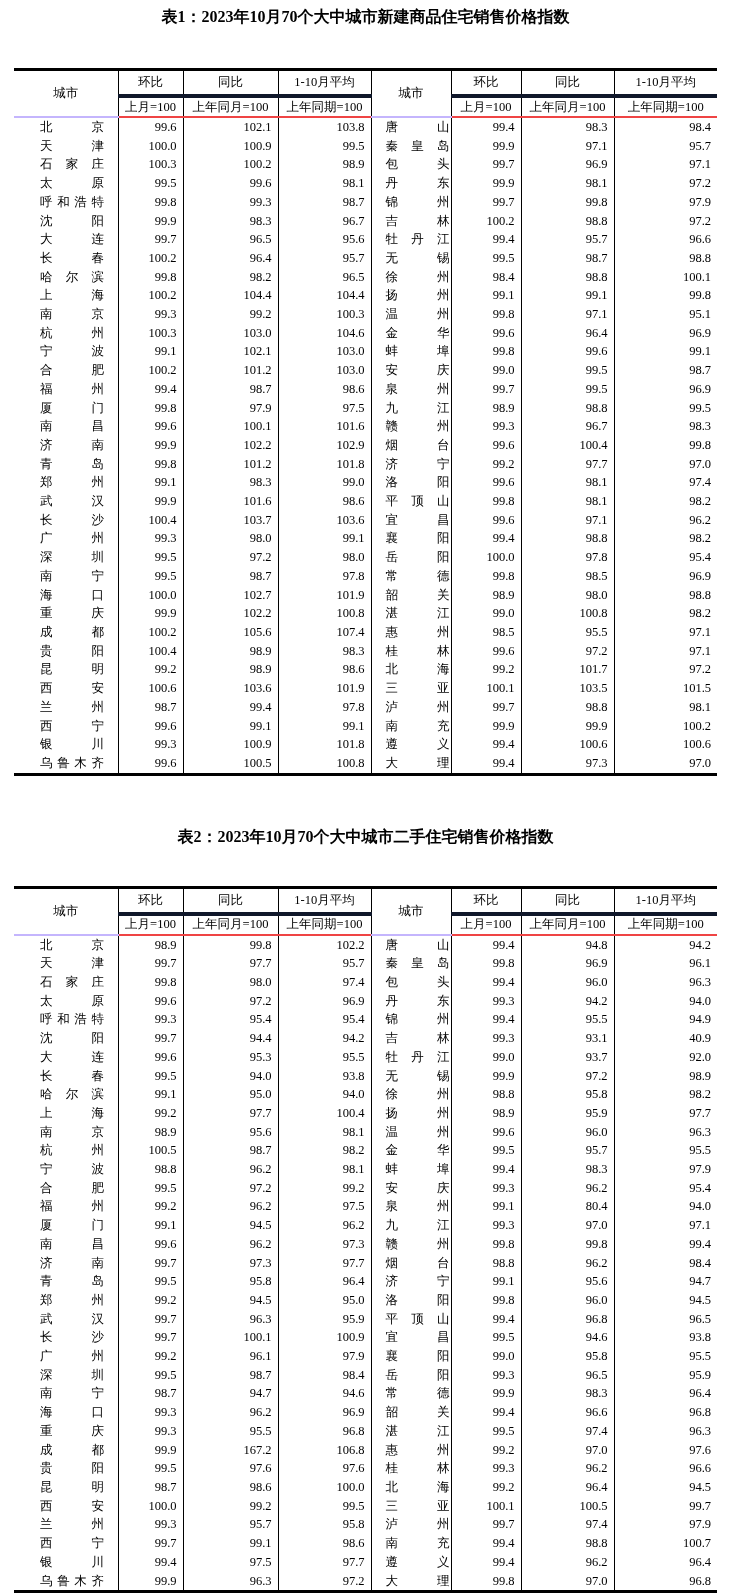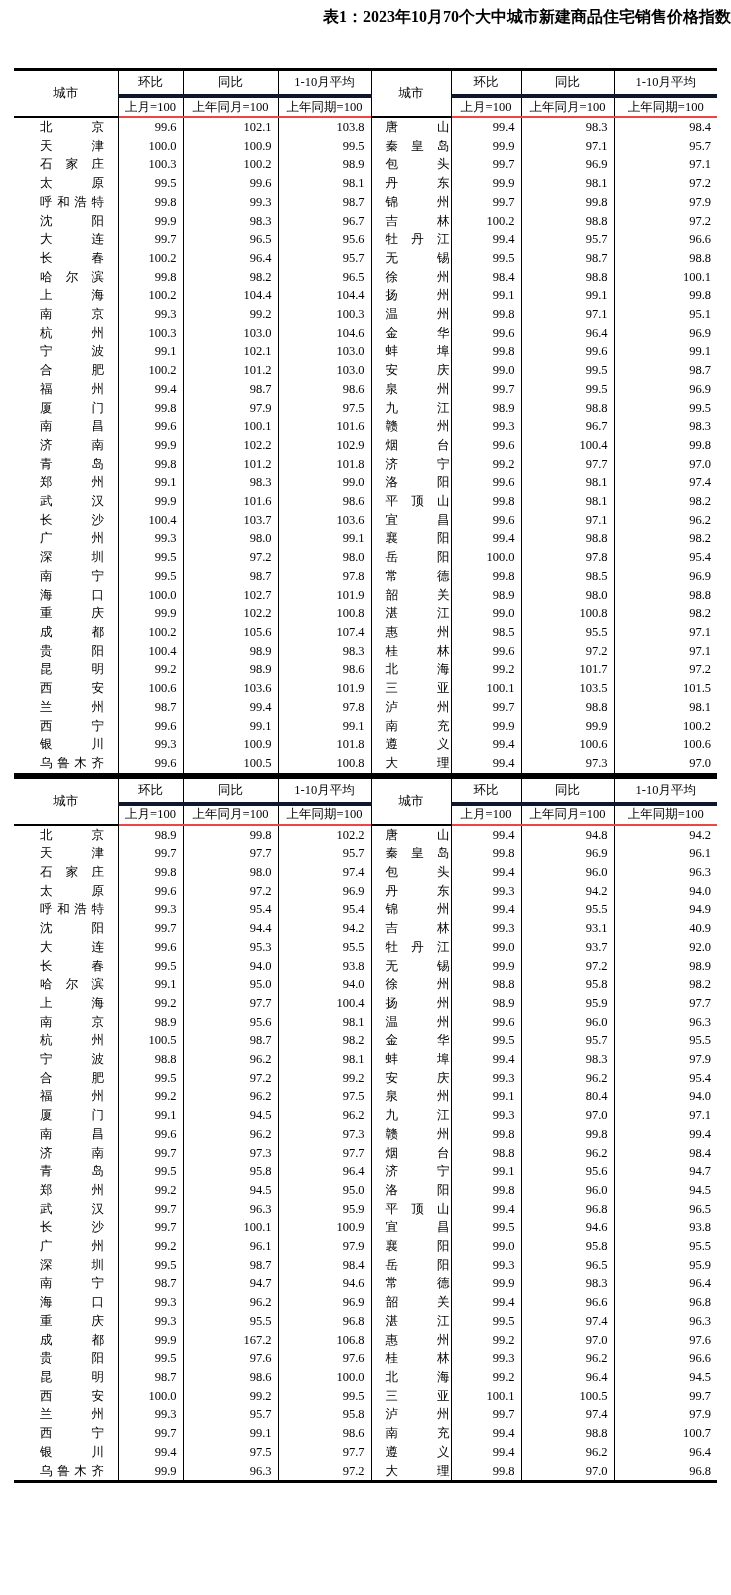--- a/index.html
+++ b/index.html
@@ -9,21 +9,21 @@
     color: #000000;
     font-family: "Liberation Serif", "DejaVu Serif", serif;
   }
   body {
     width: 731px;
     min-height: 1595px;
     padding-top: 8px;
     box-sizing: border-box;
   }
   .table-title {
-    text-align: right;
+    text-align: center;
     font-weight: bold;
     font-size: 16px;
     line-height: 18px;
     margin: 0 0 42px 0;
   }
   .section-2 .table-title {
     margin-top: 52px;
     margin-bottom: 40px;
   }
   table.price-table {
@@ -42,21 +42,21 @@
     white-space: nowrap;
   }
   .price-table th { text-align: center; }
   
   .price-table th, .price-table td { border-left: 1px solid #000; }
   .price-table .first { border-left: none; }
   
   .price-table thead tr.hrow1 th { height: 23px; }
   .price-table thead tr.hrow2 th { height: 18px; border-bottom: 2px solid #ef4444; }
   .price-table thead th.group { border-bottom: 4px solid #0f172a; }
-  .price-table thead th.city-h { border-bottom: 2px solid #000000; }
+  .price-table thead th.city-h { border-bottom: 2px solid #c4b5fd; }
   
   .price-table tbody td { height: 18.7px; line-height: 18.7px; }
   .price-table td.num { text-align: right; padding-right: 6px; }
   .price-table td.city { text-align: left; }
   .price-table td.city:nth-child(1) { padding-left: 26px; }
   .price-table td.city:nth-child(5) { padding-left: 14px; }
   .city-name {
     display: inline-block;
     width: 64px;
     text-align: justify;
@@ -448,20 +448,21 @@
           <td class="city"><span class="city-name">大理</span></td>
           <td class="num">99.4</td>
           <td class="num">97.3</td>
           <td class="num">97.0</td>
         </tr>
       </tbody>
   </table>
 </section>
 
 <section class="section-2">
+  <h1 class="table-title">表2：2023年10月70个大中城市二手住宅销售价格指数</h1>
   <table class="price-table">
     <colgroup>
       <col style="width:104px">
         <col style="width:65px">
         <col style="width:95px">
         <col style="width:93px">
       <col style="width:80px">
         <col style="width:70px">
         <col style="width:93px">
         <col style="width:103px">

